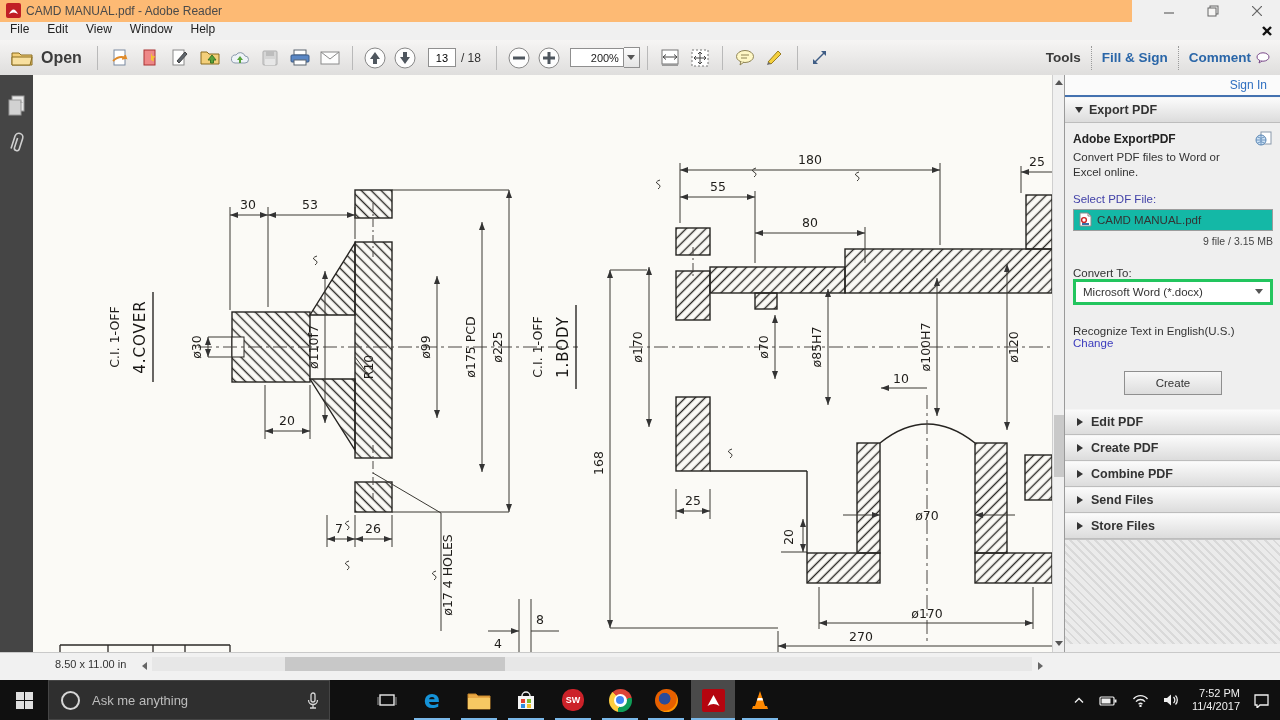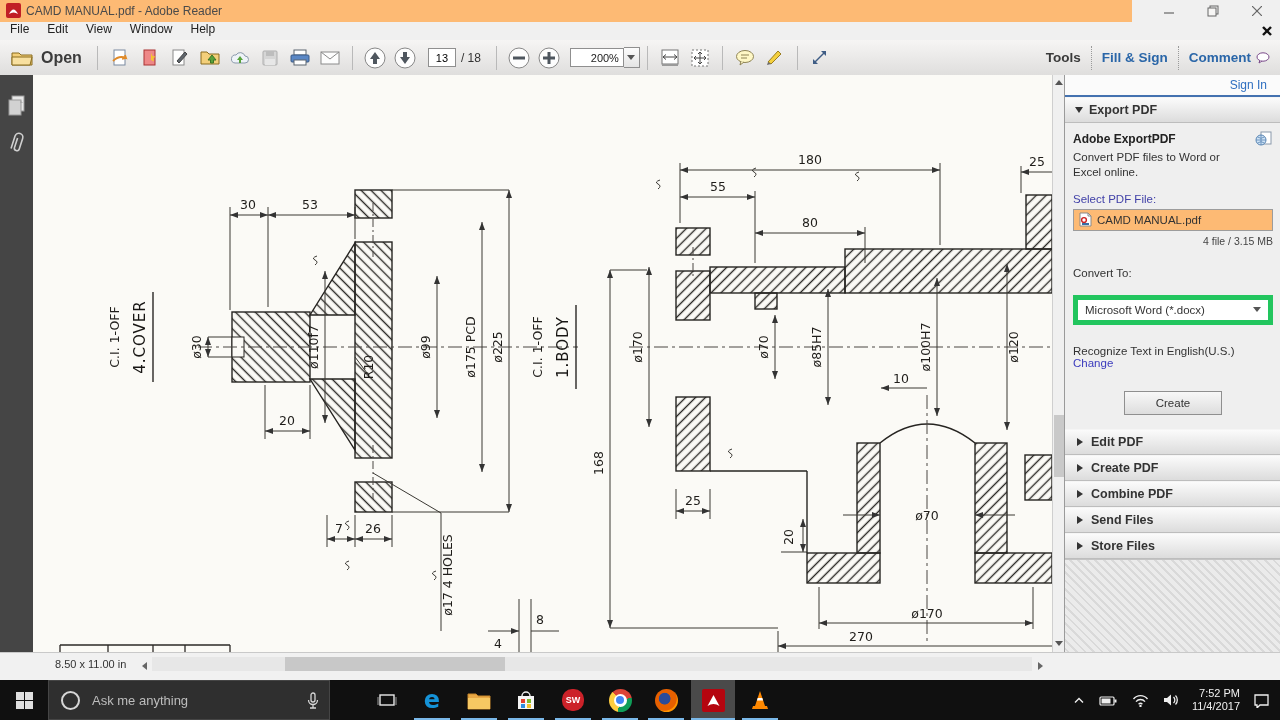--- a/index.html
+++ b/index.html
@@ -54,24 +54,24 @@
   .sechead{position:relative;width:216px;height:24px;background:linear-gradient(#fbfbfb,#dcdcdc);
     border-bottom:1px solid #bdbdbd;border-top:1px solid #f5f5f5;display:flex;align-items:center;}
   .sechead .lab{font-size:12.5px;font-weight:bold;color:#333;margin-left:26px;}
   .tri-r{position:absolute;left:12px;width:0;height:0;border-top:4px solid transparent;border-bottom:4px solid transparent;border-left:6px solid #333;}
   .tri-d{position:absolute;left:10px;width:0;height:0;border-left:4px solid transparent;border-right:4px solid transparent;border-top:6px solid #333;}
   #panelbody{position:relative;width:200px;padding:8px 8px 0 8px;font-size:11.5px;color:#333;}
   #brandrow{display:flex;justify-content:space-between;align-items:center;}
   #brand{font-weight:bold;font-size:12px;color:#222;}
   #svc-desc{margin-top:4px;line-height:1.3;width:178px;}
   #select-label{margin-top:13px;color:#4141a8;}
-  #filebox{margin-top:4px;height:20px;background:#fdba74;border:1px solid #9c9c9c;display:flex;align-items:center;gap:5px;padding:0 5px;}
+  #filebox{margin-top:4px;height:20px;background:#14b8a6;border:1px solid #9c9c9c;display:flex;align-items:center;gap:5px;padding:0 5px;}
   #filemeta{margin-top:4px;text-align:right;font-size:10.5px;color:#444;}
   #convertto-label{margin-top:20px;}
-  #dropdown{margin-top:16px;height:20px;background:#fff;border:5px solid #22c55e;display:flex;align-items:center;justify-content:space-between;padding:0 7px;}
+  #dropdown{margin-top:0;height:20px;background:#fff;border:3px solid #22c55e;display:flex;align-items:center;justify-content:space-between;padding:0 7px;}
   #recognize{margin-top:20px;}
   #change-link{color:#3b3bbd;}
   #convert-btn{margin:22px auto 14px auto;width:96px;height:22px;background:linear-gradient(#f8f8f8,#dddddd);
     border:1px solid #8f8f8f;font-size:11.5px;color:#333;display:flex;align-items:center;justify-content:center;}
   #panel-hatch{width:216px;height:104px;background:repeating-linear-gradient(45deg,#ebebeb 0 4px,#d9d9d9 4px 6px);border-top:1px solid #c4c4c4;}
 
   
   #statusrow{left:0;top:652px;width:1280px;height:28px;background:#f1f1f1;border-top:1px solid #c9c9c9;}
   #pagesize{position:absolute;left:55px;top:5px;font-size:11px;color:#333;}
   .harrow{position:absolute;top:9px;width:0;height:0;border-top:4px solid transparent;border-bottom:4px solid transparent;}
@@ -507,21 +507,21 @@
           <div id="select-label">Select PDF File:</div>
           <div id="filebox">
             <svg width="13" height="15">
               <path d="M1 1 h8 l3 3 v10 H1 Z" fill="#fff" stroke="#8a8a8a"></path>
               <path d="M9 1 v3 h3" fill="none" stroke="#8a8a8a"></path>
               <circle cx="5" cy="8" r="2.4" fill="none" stroke="#cc2222" stroke-width="1.4"></circle>
               <rect x="3" y="11" width="7" height="2" fill="#3a6ea5"></rect>
             </svg>
             <span>CAMD MANUAL.pdf</span>
           </div>
-          <div id="filemeta">4 file / 3.15 MB</div>
+          <div id="filemeta">9 file / 3.15 MB</div>
           <div id="convertto-label">Convert To:</div>
           <div id="dropdown">
             <span>Microsoft Word (*.docx)</span>
             <div class="caret"></div>
           </div>
           <div id="recognize">Recognize Text in English(U.S.)</div>
           <div id="change-link">Change</div>
           <div id="convert-btn">
             <span>Create</span>
           </div>

